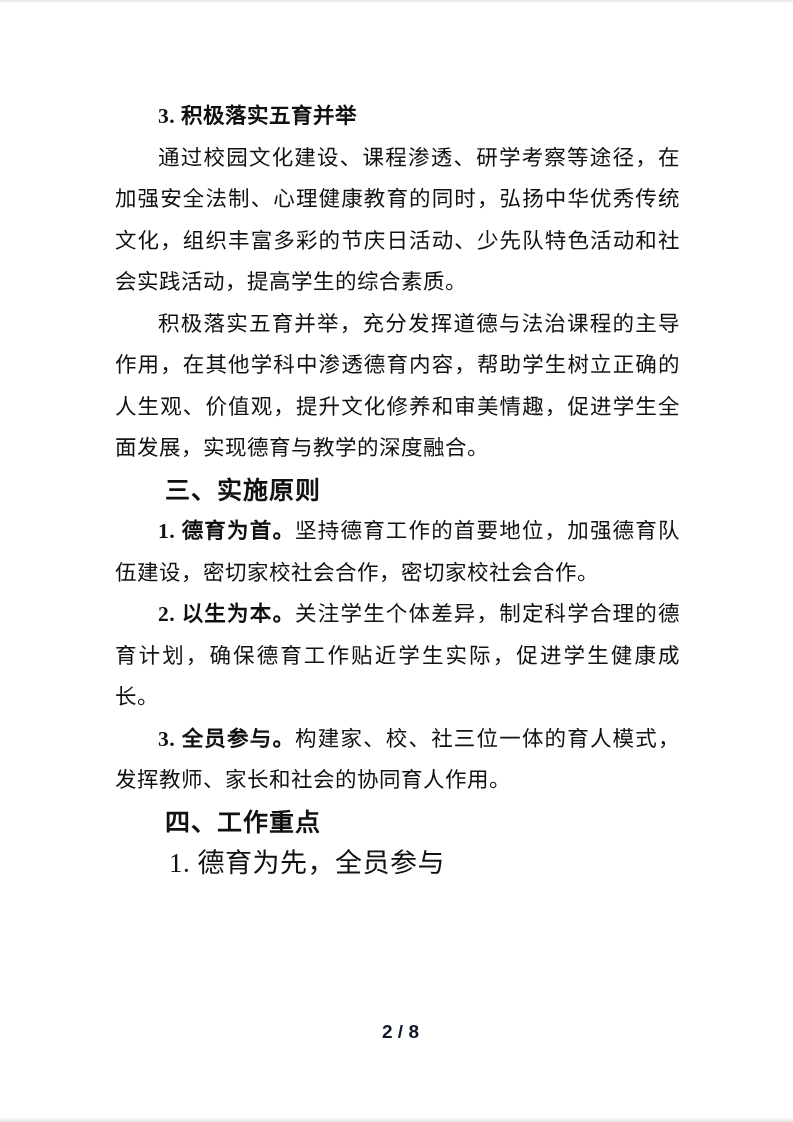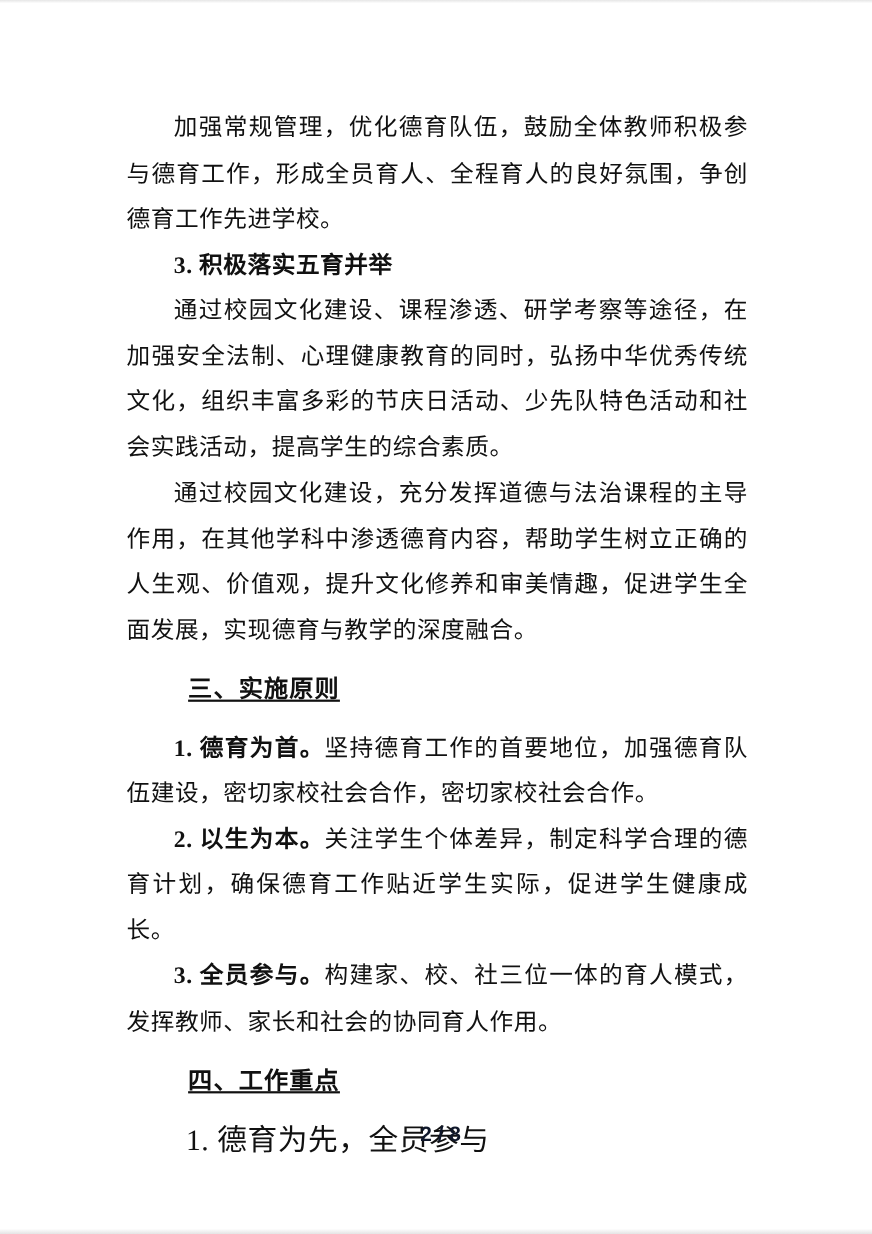--- a/index.html
+++ b/index.html
@@ -45,28 +45,27 @@
   }
   .kai-subheading {
     margin: 0;
     font-size: 21.5px;
     line-height: 41.5px;
     font-weight: bold;
     text-indent: 2em;
     letter-spacing: 0.5px;
   }
   .section-heading {
-    margin: 12px;
+    margin: 0;
     font-family: "Liberation Sans", "DejaVu Sans", sans-serif;
-    font-size: 22px;
+    font-size: 25px;
     line-height: 41.5px;
     font-weight: bold;
     text-indent: 2em;
     letter-spacing: 1px;
-    text-decoration: underline;
   }
   .list-line {
     margin: 0;
     font-size: 27px;
     line-height: 41.5px;
     text-indent: 2em;
     letter-spacing: 0.5px;
   }
   .lead {
     font-weight: bold;
@@ -84,28 +83,27 @@
     color: #0f172a;
   }
 </style>
 </head>
 <body>
 
 <div class="page">
   <div class="edge-top"></div>
 
   <div class="content">
-    <p class="para">加强常规管理，优化德育队伍，鼓励全体教师积极参与德育工作，形成全员育人、全程育人的良好氛围，争创德育工作先进学校。</p>
 
     <p class="kai-subheading">3. 积极落实五育并举</p>
 
     <p class="para">通过校园文化建设、课程渗透、研学考察等途径，在加强安全法制、心理健康教育的同时，弘扬中华优秀传统文化，组织丰富多彩的节庆日活动、少先队特色活动和社会实践活动，提高学生的综合素质。</p>
 
 
-    <p class="para">通过校园文化建设，充分发挥道德与法治课程的主导作用，在其他学科中渗透德育内容，帮助学生树立正确的人生观、价值观，提升文化修养和审美情趣，促进学生全面发展，实现德育与教学的深度融合。</p>
+    <p class="para">积极落实五育并举，充分发挥道德与法治课程的主导作用，在其他学科中渗透德育内容，帮助学生树立正确的人生观、价值观，提升文化修养和审美情趣，促进学生全面发展，实现德育与教学的深度融合。</p>
 
     <p class="section-heading">三、实施原则</p>
 
     <p class="para">
       <span class="lead">1. 德育为首。</span><span>坚持德育工作的首要地位，加强德育队伍建设，密切家校社会合作，密切家校社会合作。</span>
     </p>
 
     <p class="para">
       <span class="lead">2. 以生为本。</span><span>关注学生个体差异，制定科学合理的德育计划，确保德育工作贴近学生实际，促进学生健康成长。</span>
     </p>

